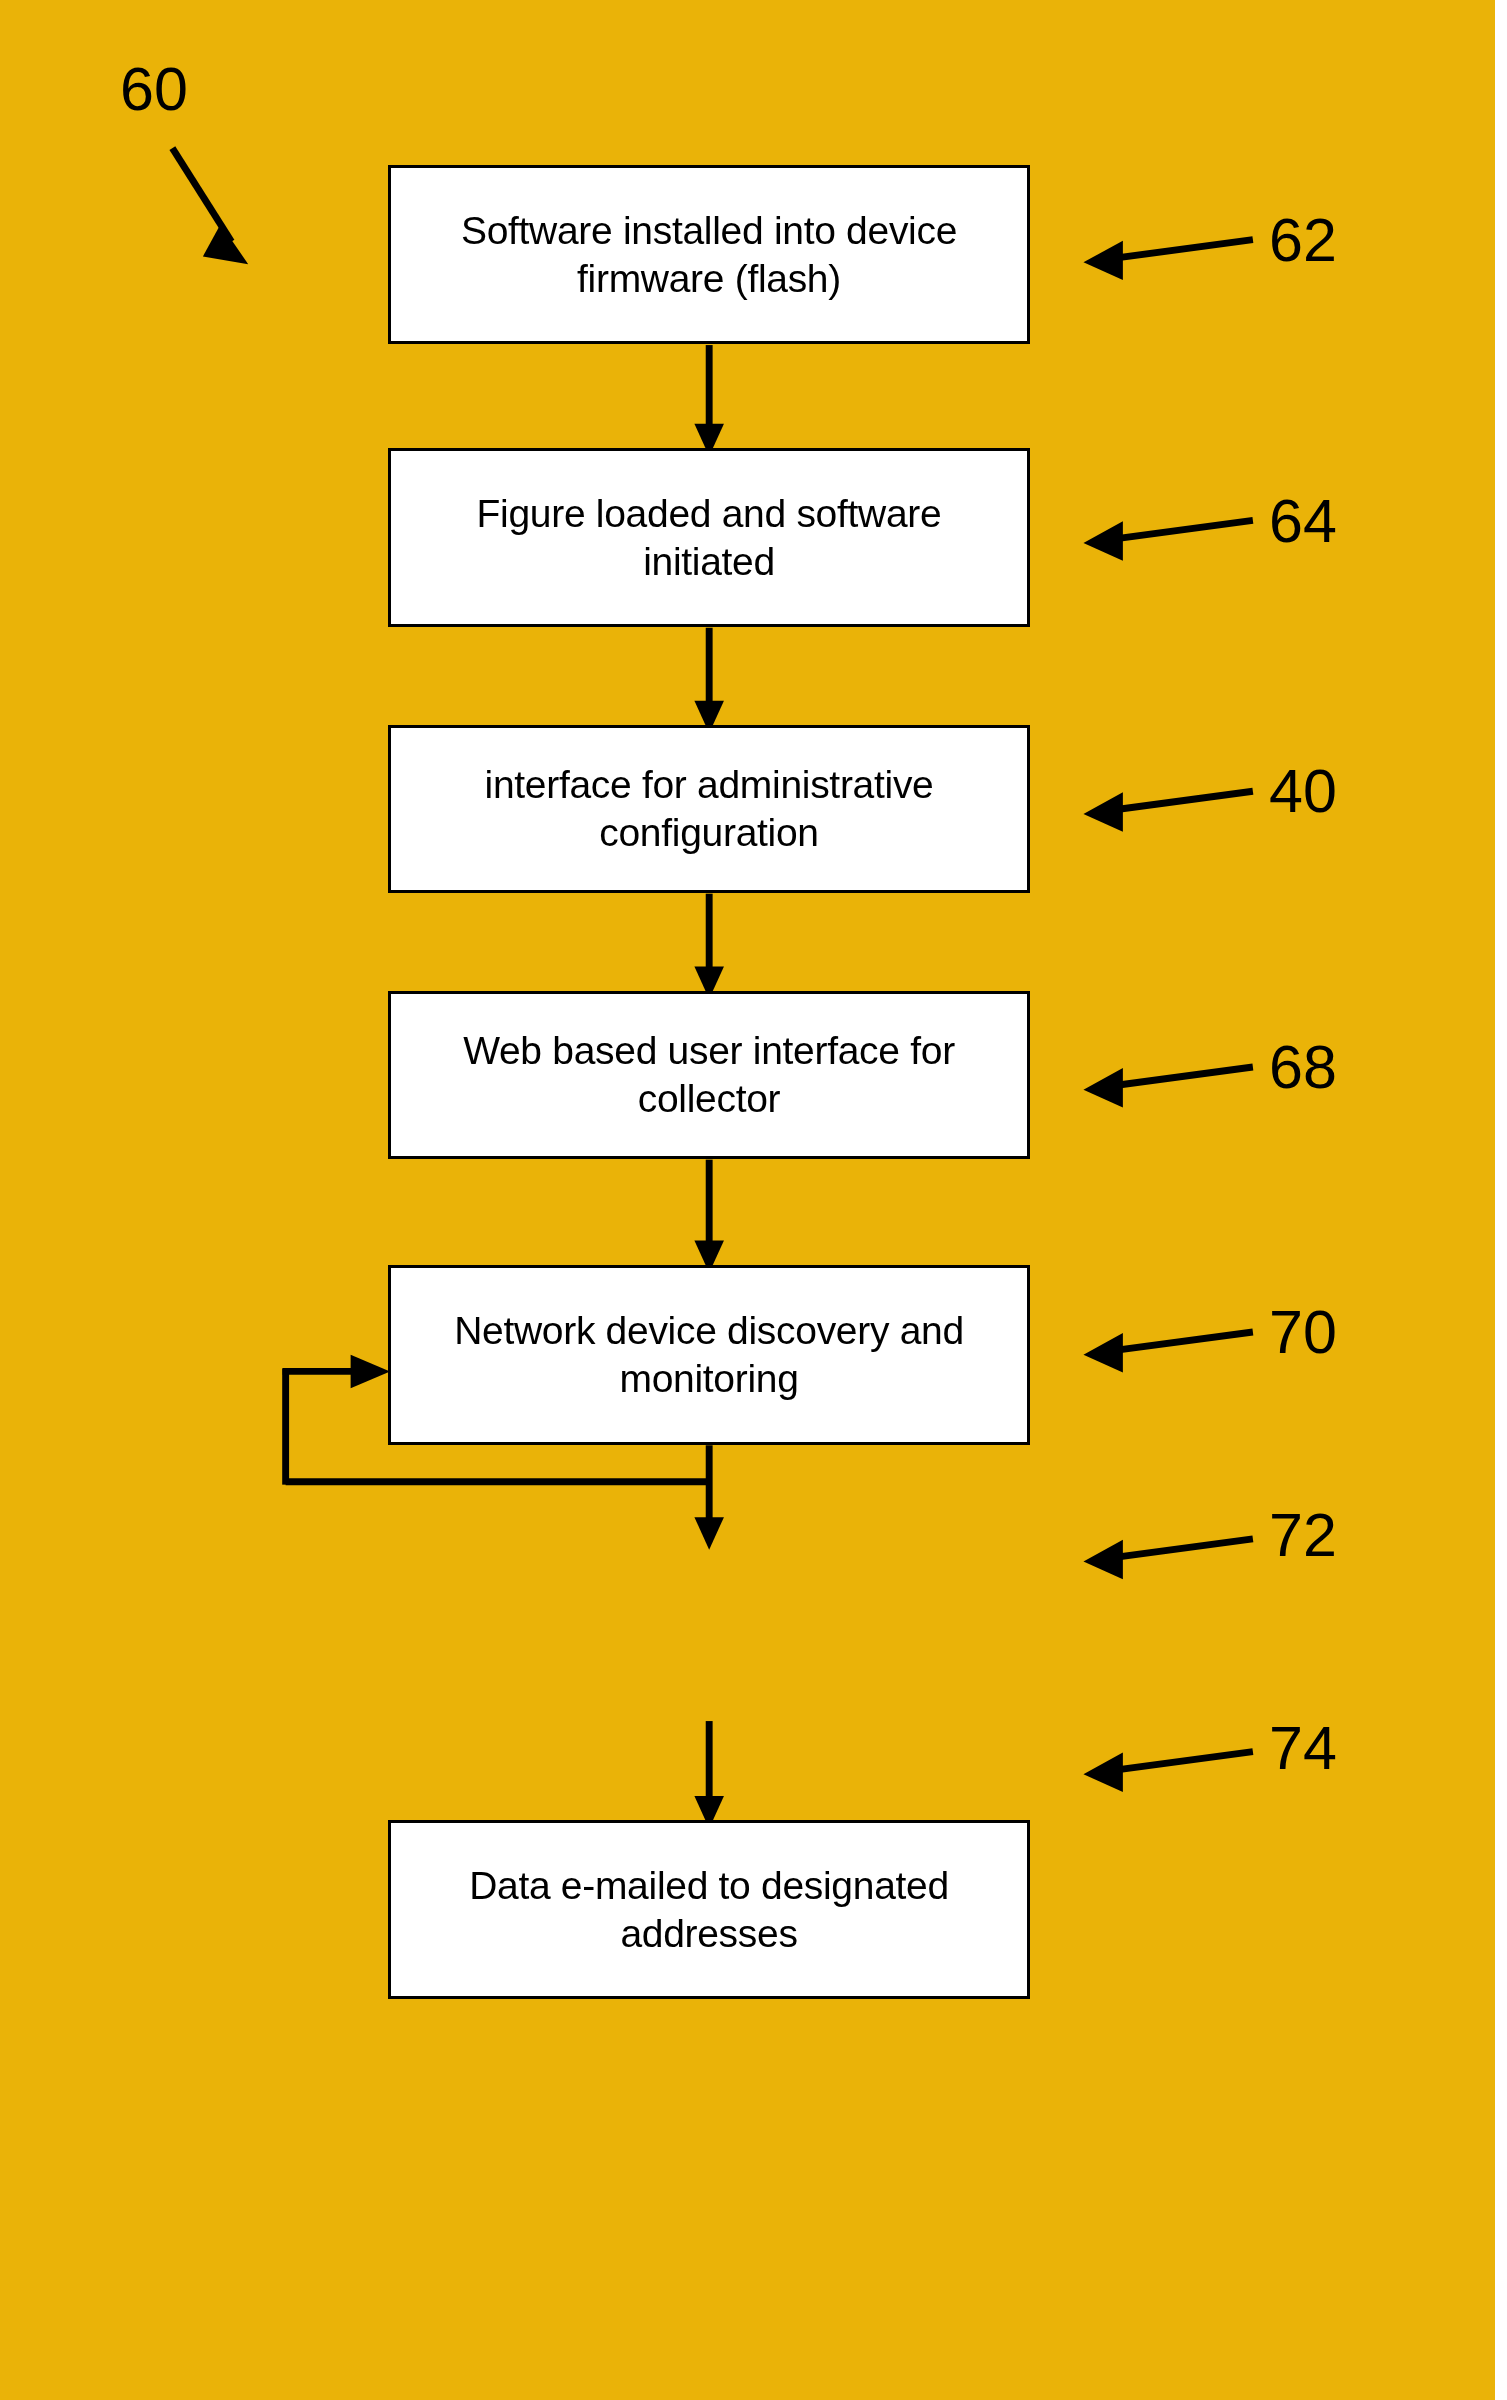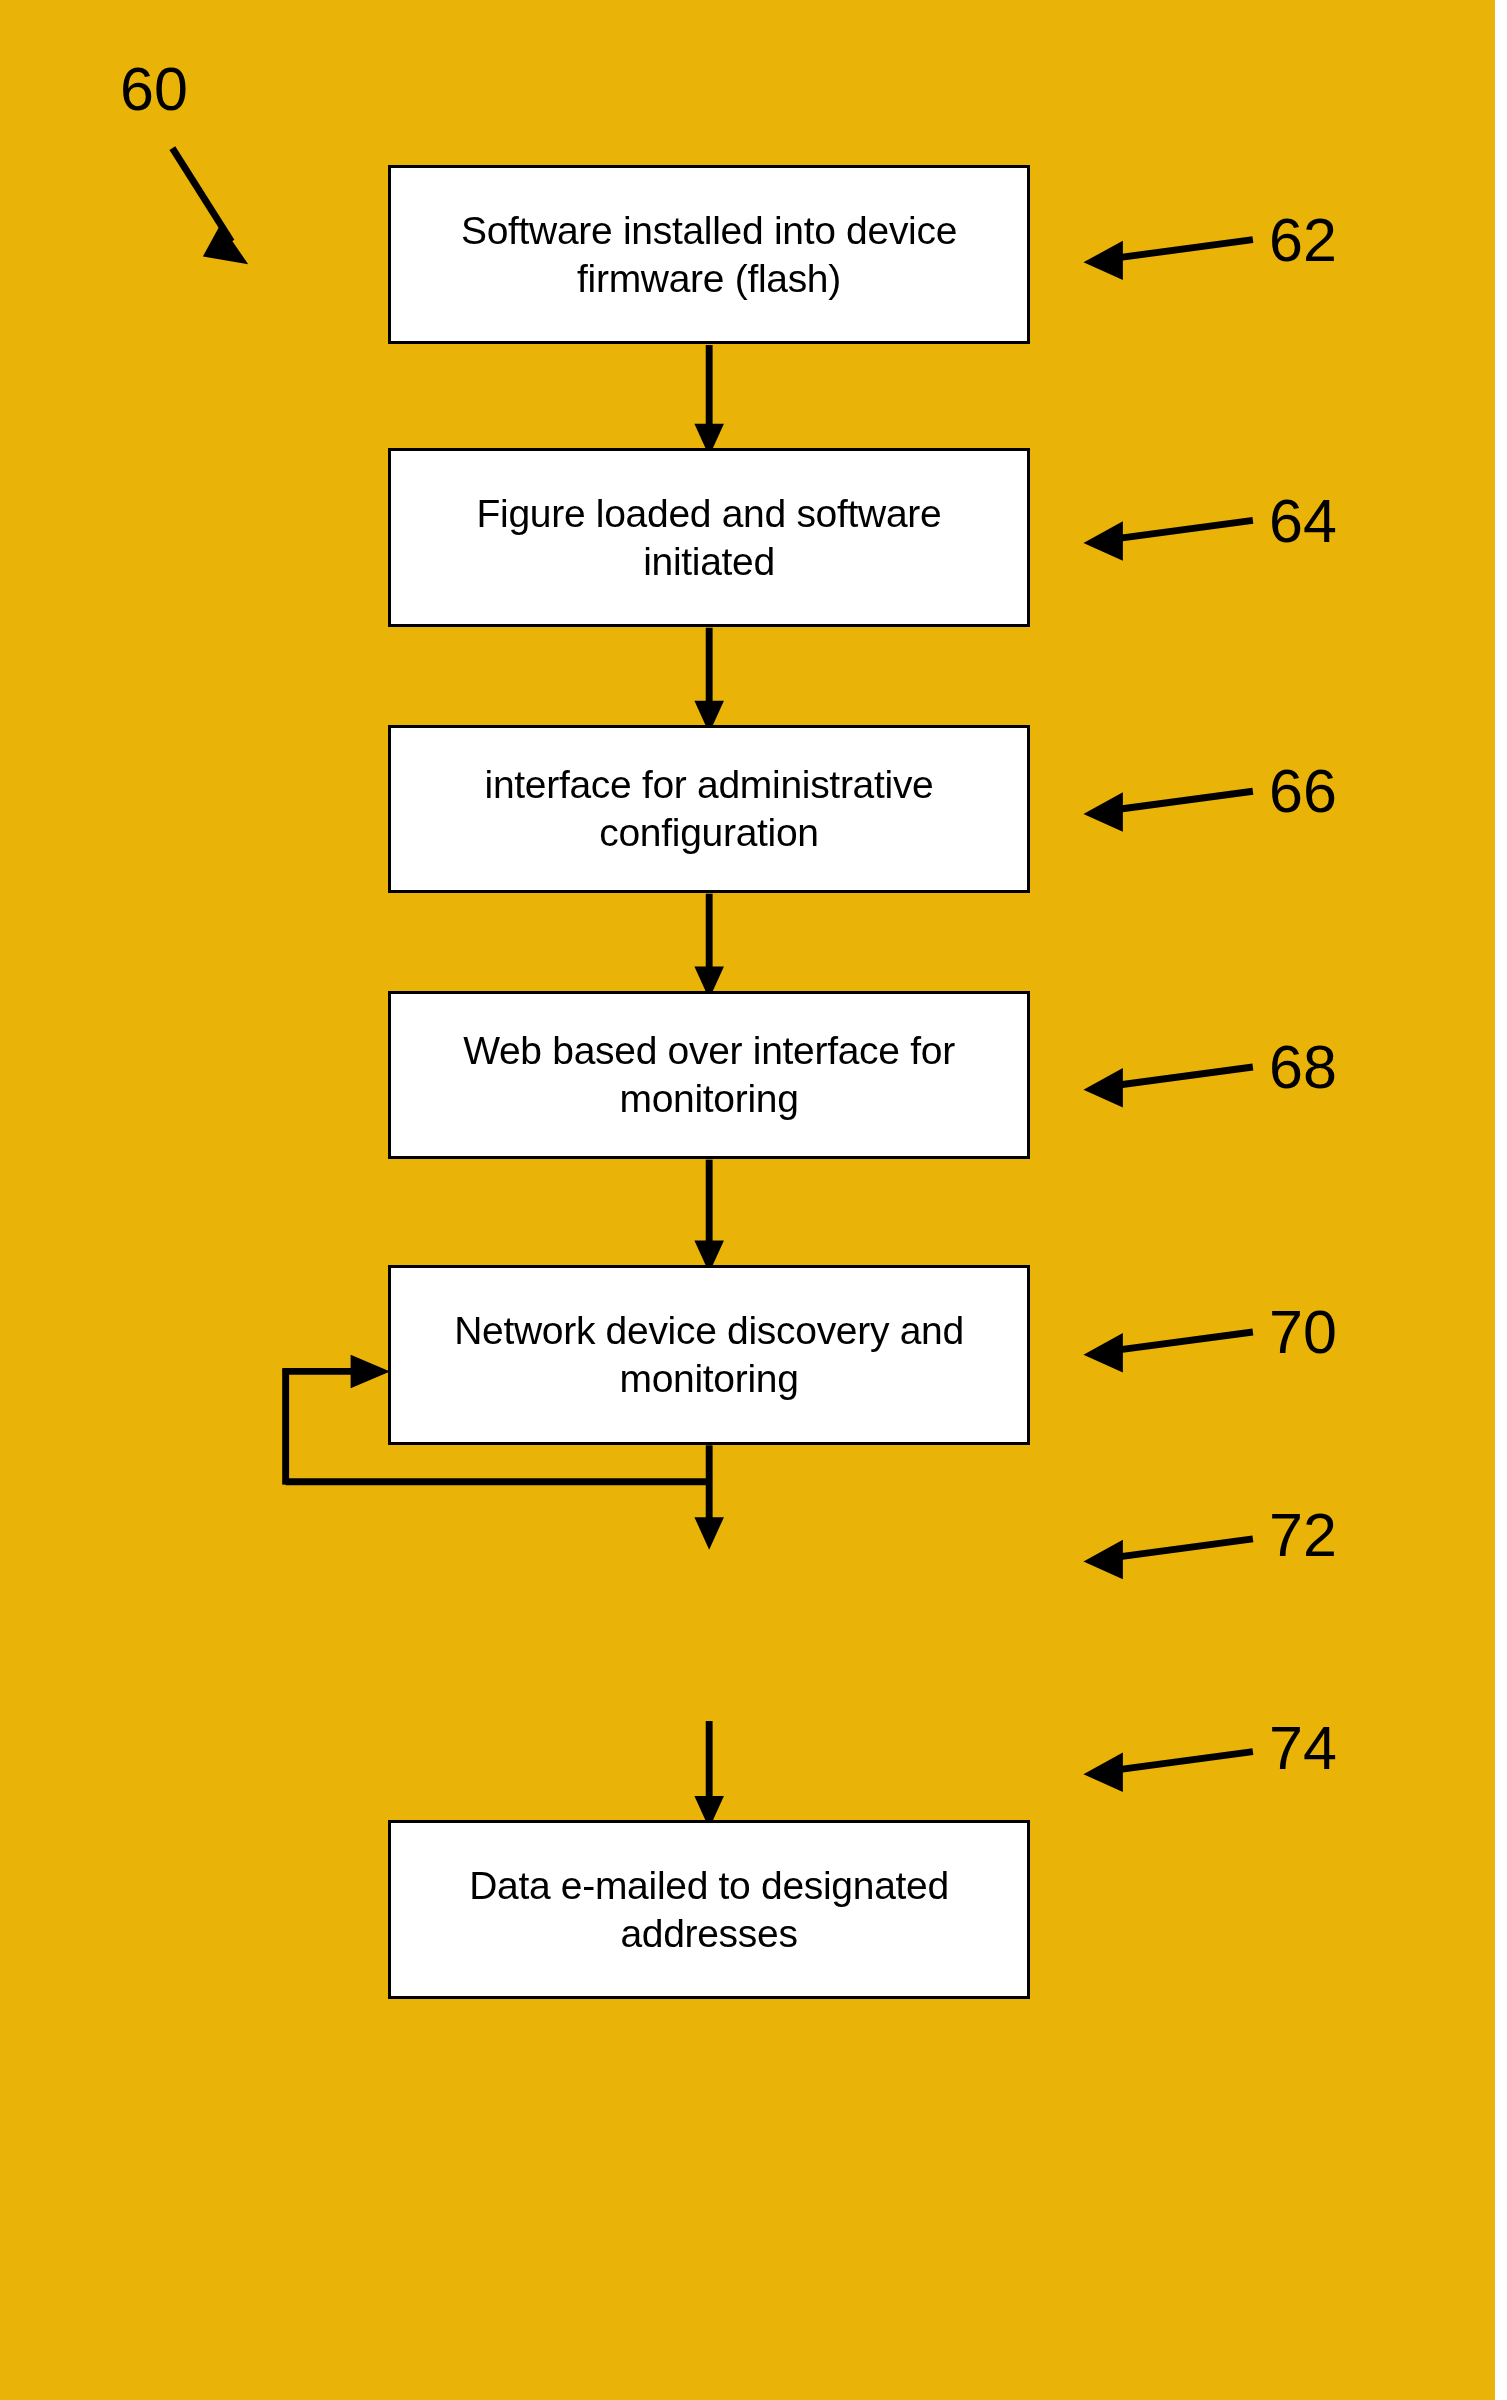--- a/index.html
+++ b/index.html
@@ -154,35 +154,35 @@
 
   <div class="node-box" style="left:388px; top:448px; width:642px; height:179px;">
     <span class="node-label">Figure loaded and software initiated</span>
   </div>
 
   <div class="node-box" style="left:388px; top:725px; width:642px; height:168px;">
     <span class="node-label">interface for administrative configuration</span>
   </div>
 
   <div class="node-box" style="left:388px; top:991px; width:642px; height:168px;">
-    <span class="node-label">Web based over interface for monitoring</span>
+    <span class="node-label">Web based user interface for collector</span>
   </div>
 
   <div class="node-box" style="left:388px; top:1265px; width:642px; height:180px;">
     <span class="node-label">Network device discovery and monitoring</span>
   </div>
 
 
   <div class="node-box" style="left:388px; top:1820px; width:642px; height:179px;">
     <span class="node-label">Data e-mailed to designated addresses</span>
   </div>
 
   <div class="ref-num" style="left:1269px; top:210px;">62</div>
   <div class="ref-num" style="left:1269px; top:491px;">64</div>
-  <div class="ref-num" style="left:1269px; top:761px;">66</div>
+  <div class="ref-num" style="left:1269px; top:761px;">40</div>
   <div class="ref-num" style="left:1269px; top:1037px;">68</div>
   <div class="ref-num" style="left:1269px; top:1302px;">70</div>
   <div class="ref-num" style="left:1269px; top:1505px;">72</div>
   <div class="ref-num" style="left:1269px; top:1718px;">74</div>
 
 
 </div>
 
 
 </body></html>

